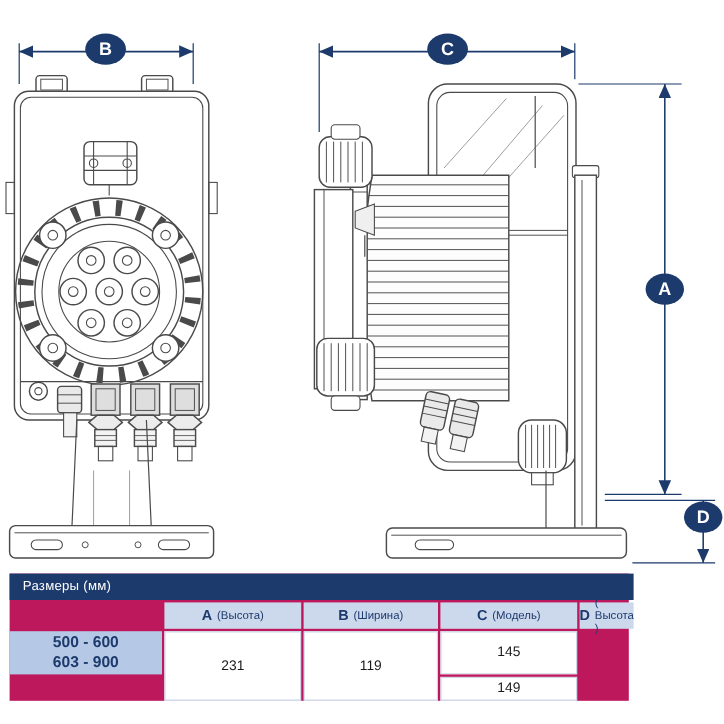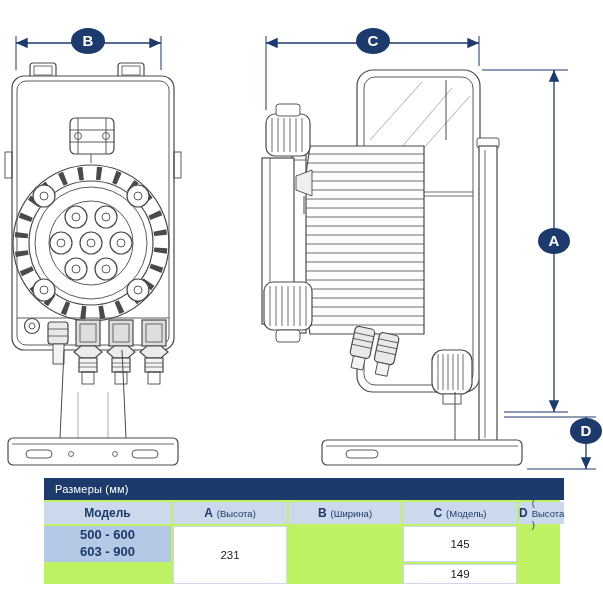--- a/index.html
+++ b/index.html
@@ -6,21 +6,21 @@
   body{
     width:603px;height:603px;position:relative;overflow:hidden;
     background:#ffffff;font-family:"Liberation Sans",sans-serif;
   }
   #drawing{position:absolute;left:0;top:0;}
   .dims-table{
     position:absolute;left:8px;top:478px;width:516px;
     display:grid;
     grid-template-columns:127px 114px 112px 114px 1fr;
     grid-template-rows:22px 22px 36px 20px;
-    gap:2px;background:#bef264;margin-left:36px;
+    gap:2px;background:#be185d;
   }
   .cell{display:flex;align-items:center;justify-content:center;}
   .title{
     grid-column:1/-1;grid-row:1;
     background:var(--navy);color:#fff;
     justify-content:flex-start;padding-left:11px;
     font-size:11px;letter-spacing:.2px;
   }
   .hdr{background:var(--header_bg);color:var(--navy);gap:4px;font-size:10px;}
   .hdr b{font-size:12px;}
@@ -227,23 +227,20 @@
     <g>
       <ellipse cx="586" cy="431" rx="16" ry="13" fill="var(--navy)"></ellipse>
       <text x="586" y="436" fill="#ffffff">D</text>
     </g>
   </g>
 </svg>
 
 <div class="dims-table">
   <div class="cell title">Размеры (мм)</div>
 
-  <div class="cell hdr c1 r2">
-    <b>Модель</b>
-  </div>
   <div class="cell hdr c2 r2">
     <b>A</b>
     <span class="sub">(Высота)</span>
   </div>
   <div class="cell hdr c3 r2">
     <b>B</b>
     <span class="sub">(Ширина)</span>
   </div>
   <div class="cell hdr c4 r2">
     <b>C</b>
@@ -252,16 +249,17 @@
   <div class="cell hdr c5 r2">
     <b>D</b>
     <span class="sub">( Высота )</span>
   </div>
 
   <div class="cell model c1 r3">
     <span>500 - 600</span>
     <span>603 - 900</span>
   </div>
   <div class="cell val c2 r34">231</div>
+  <div class="cell val c3 r34">119</div>
   <div class="cell val c4 r3">145</div>
 
   <div class="cell val c4 r4">149</div>
 </div>
 
 </body></html>

